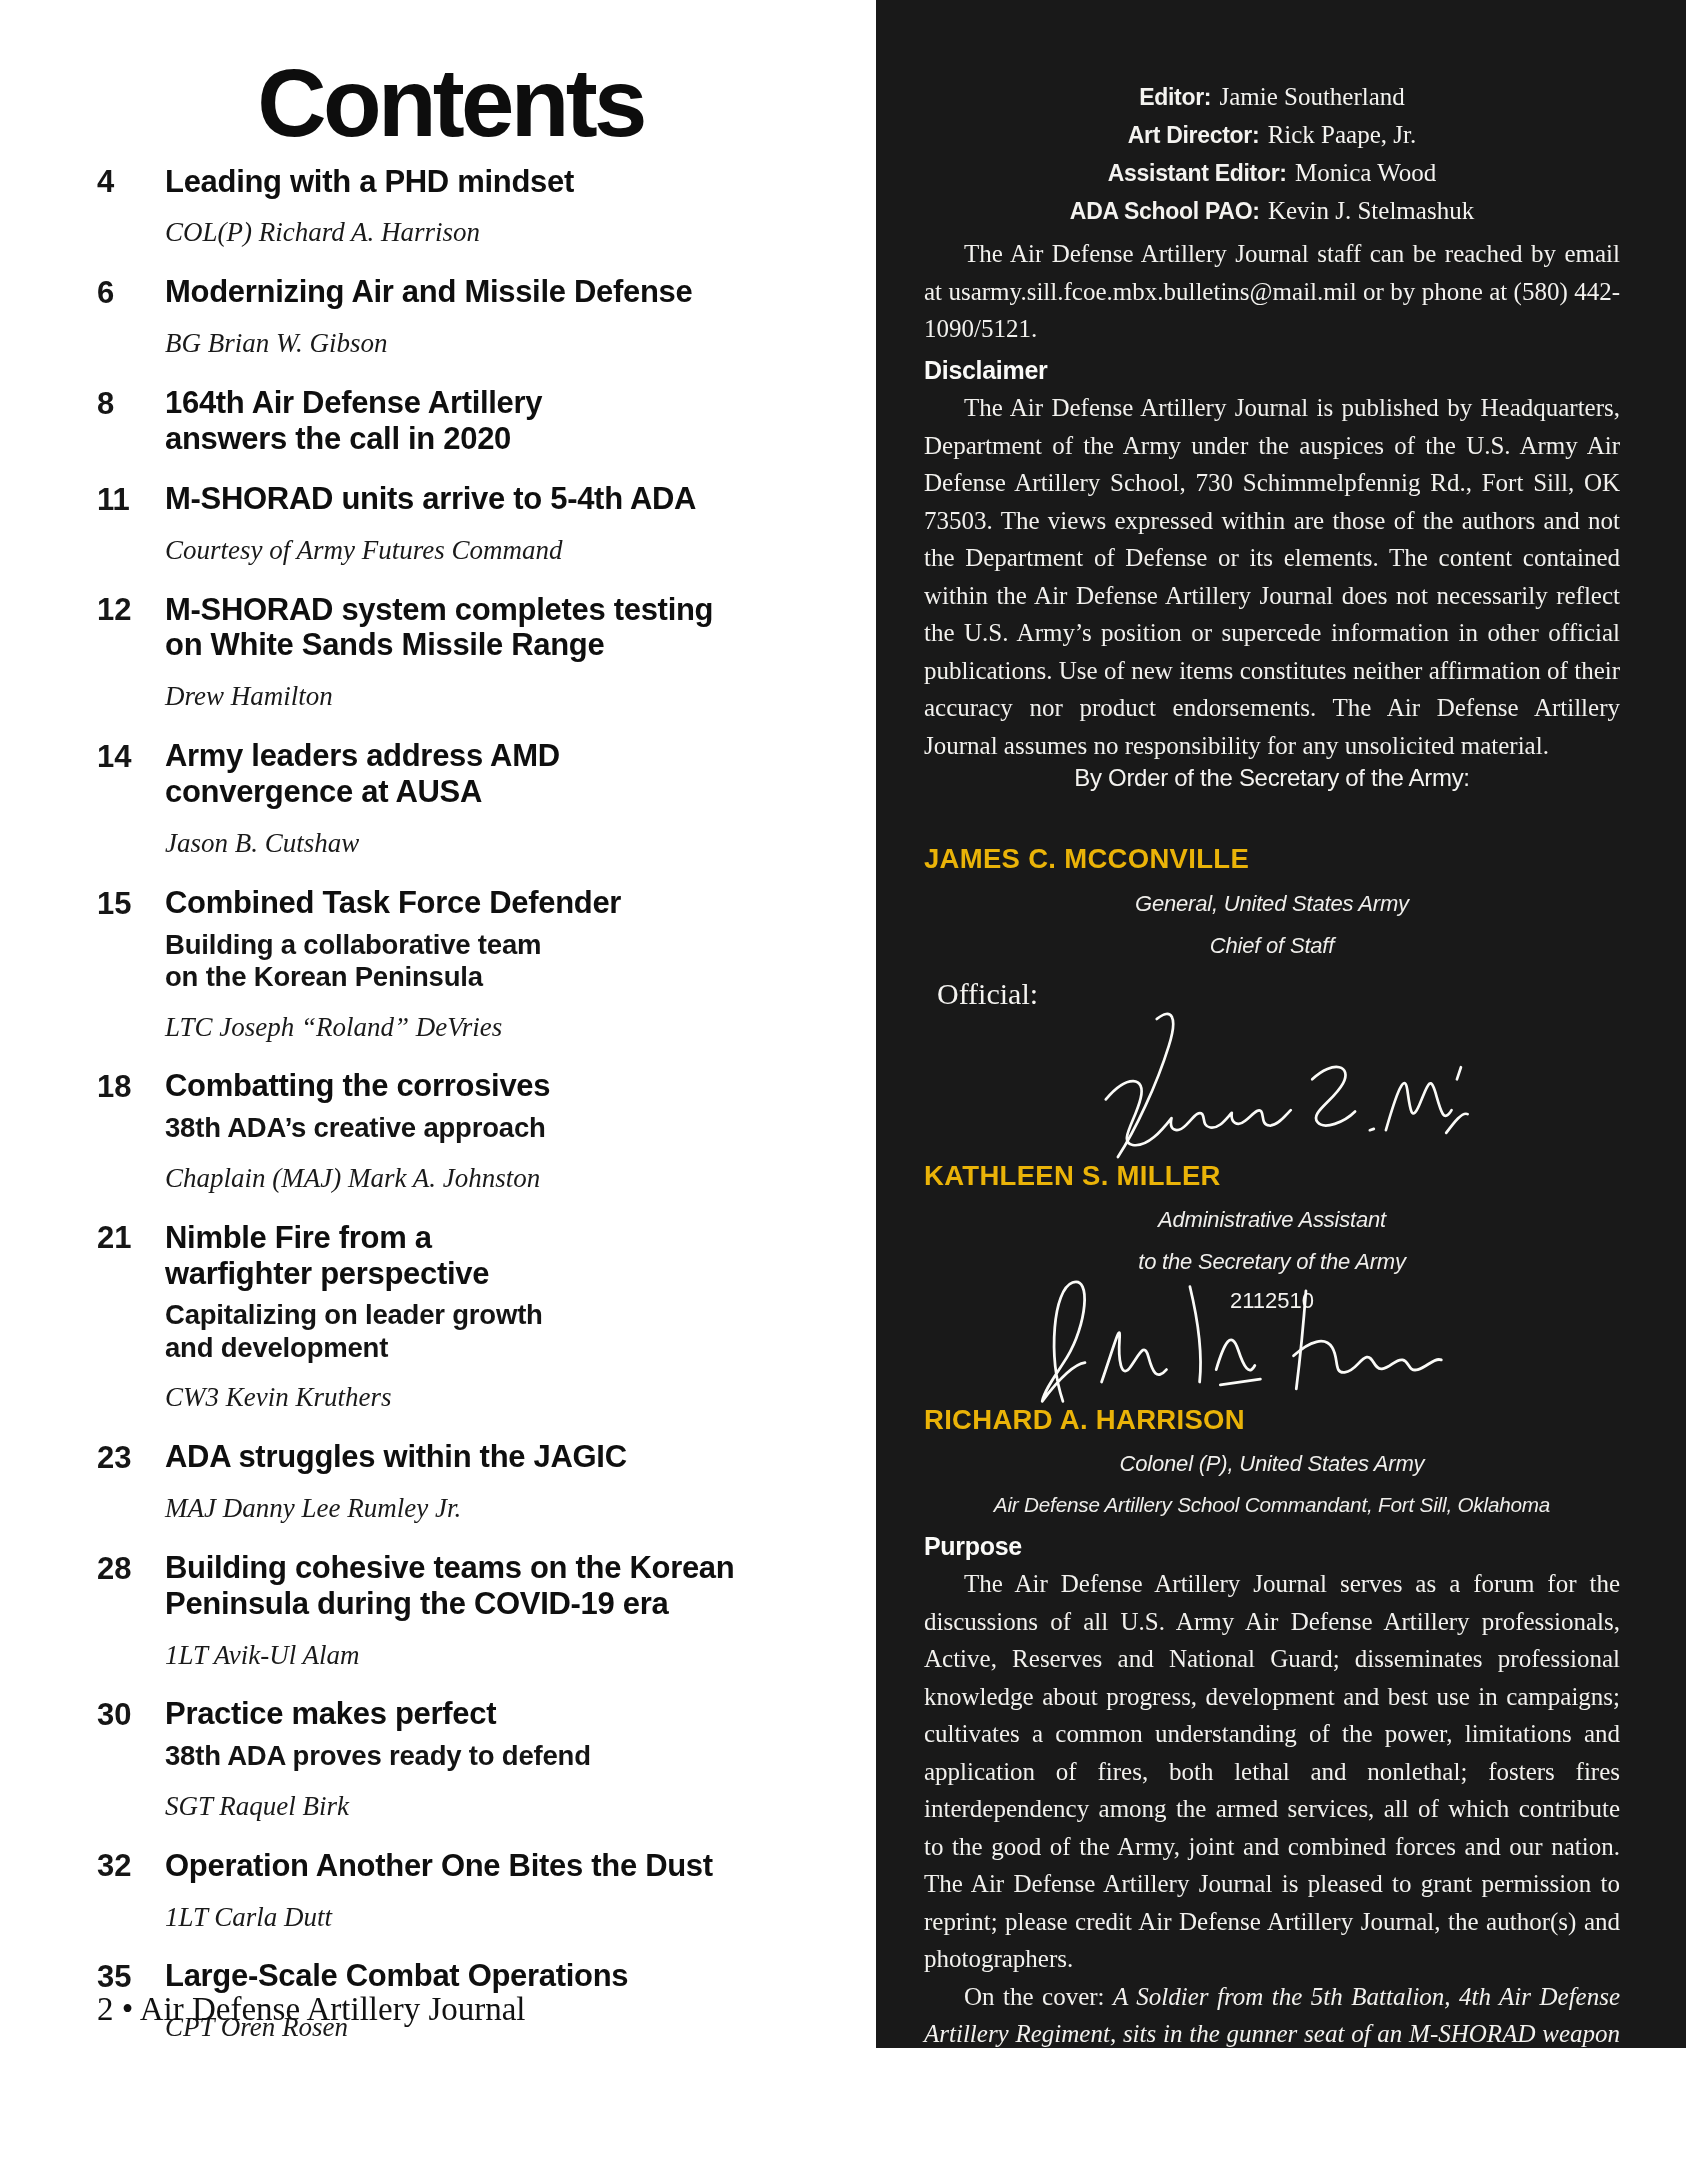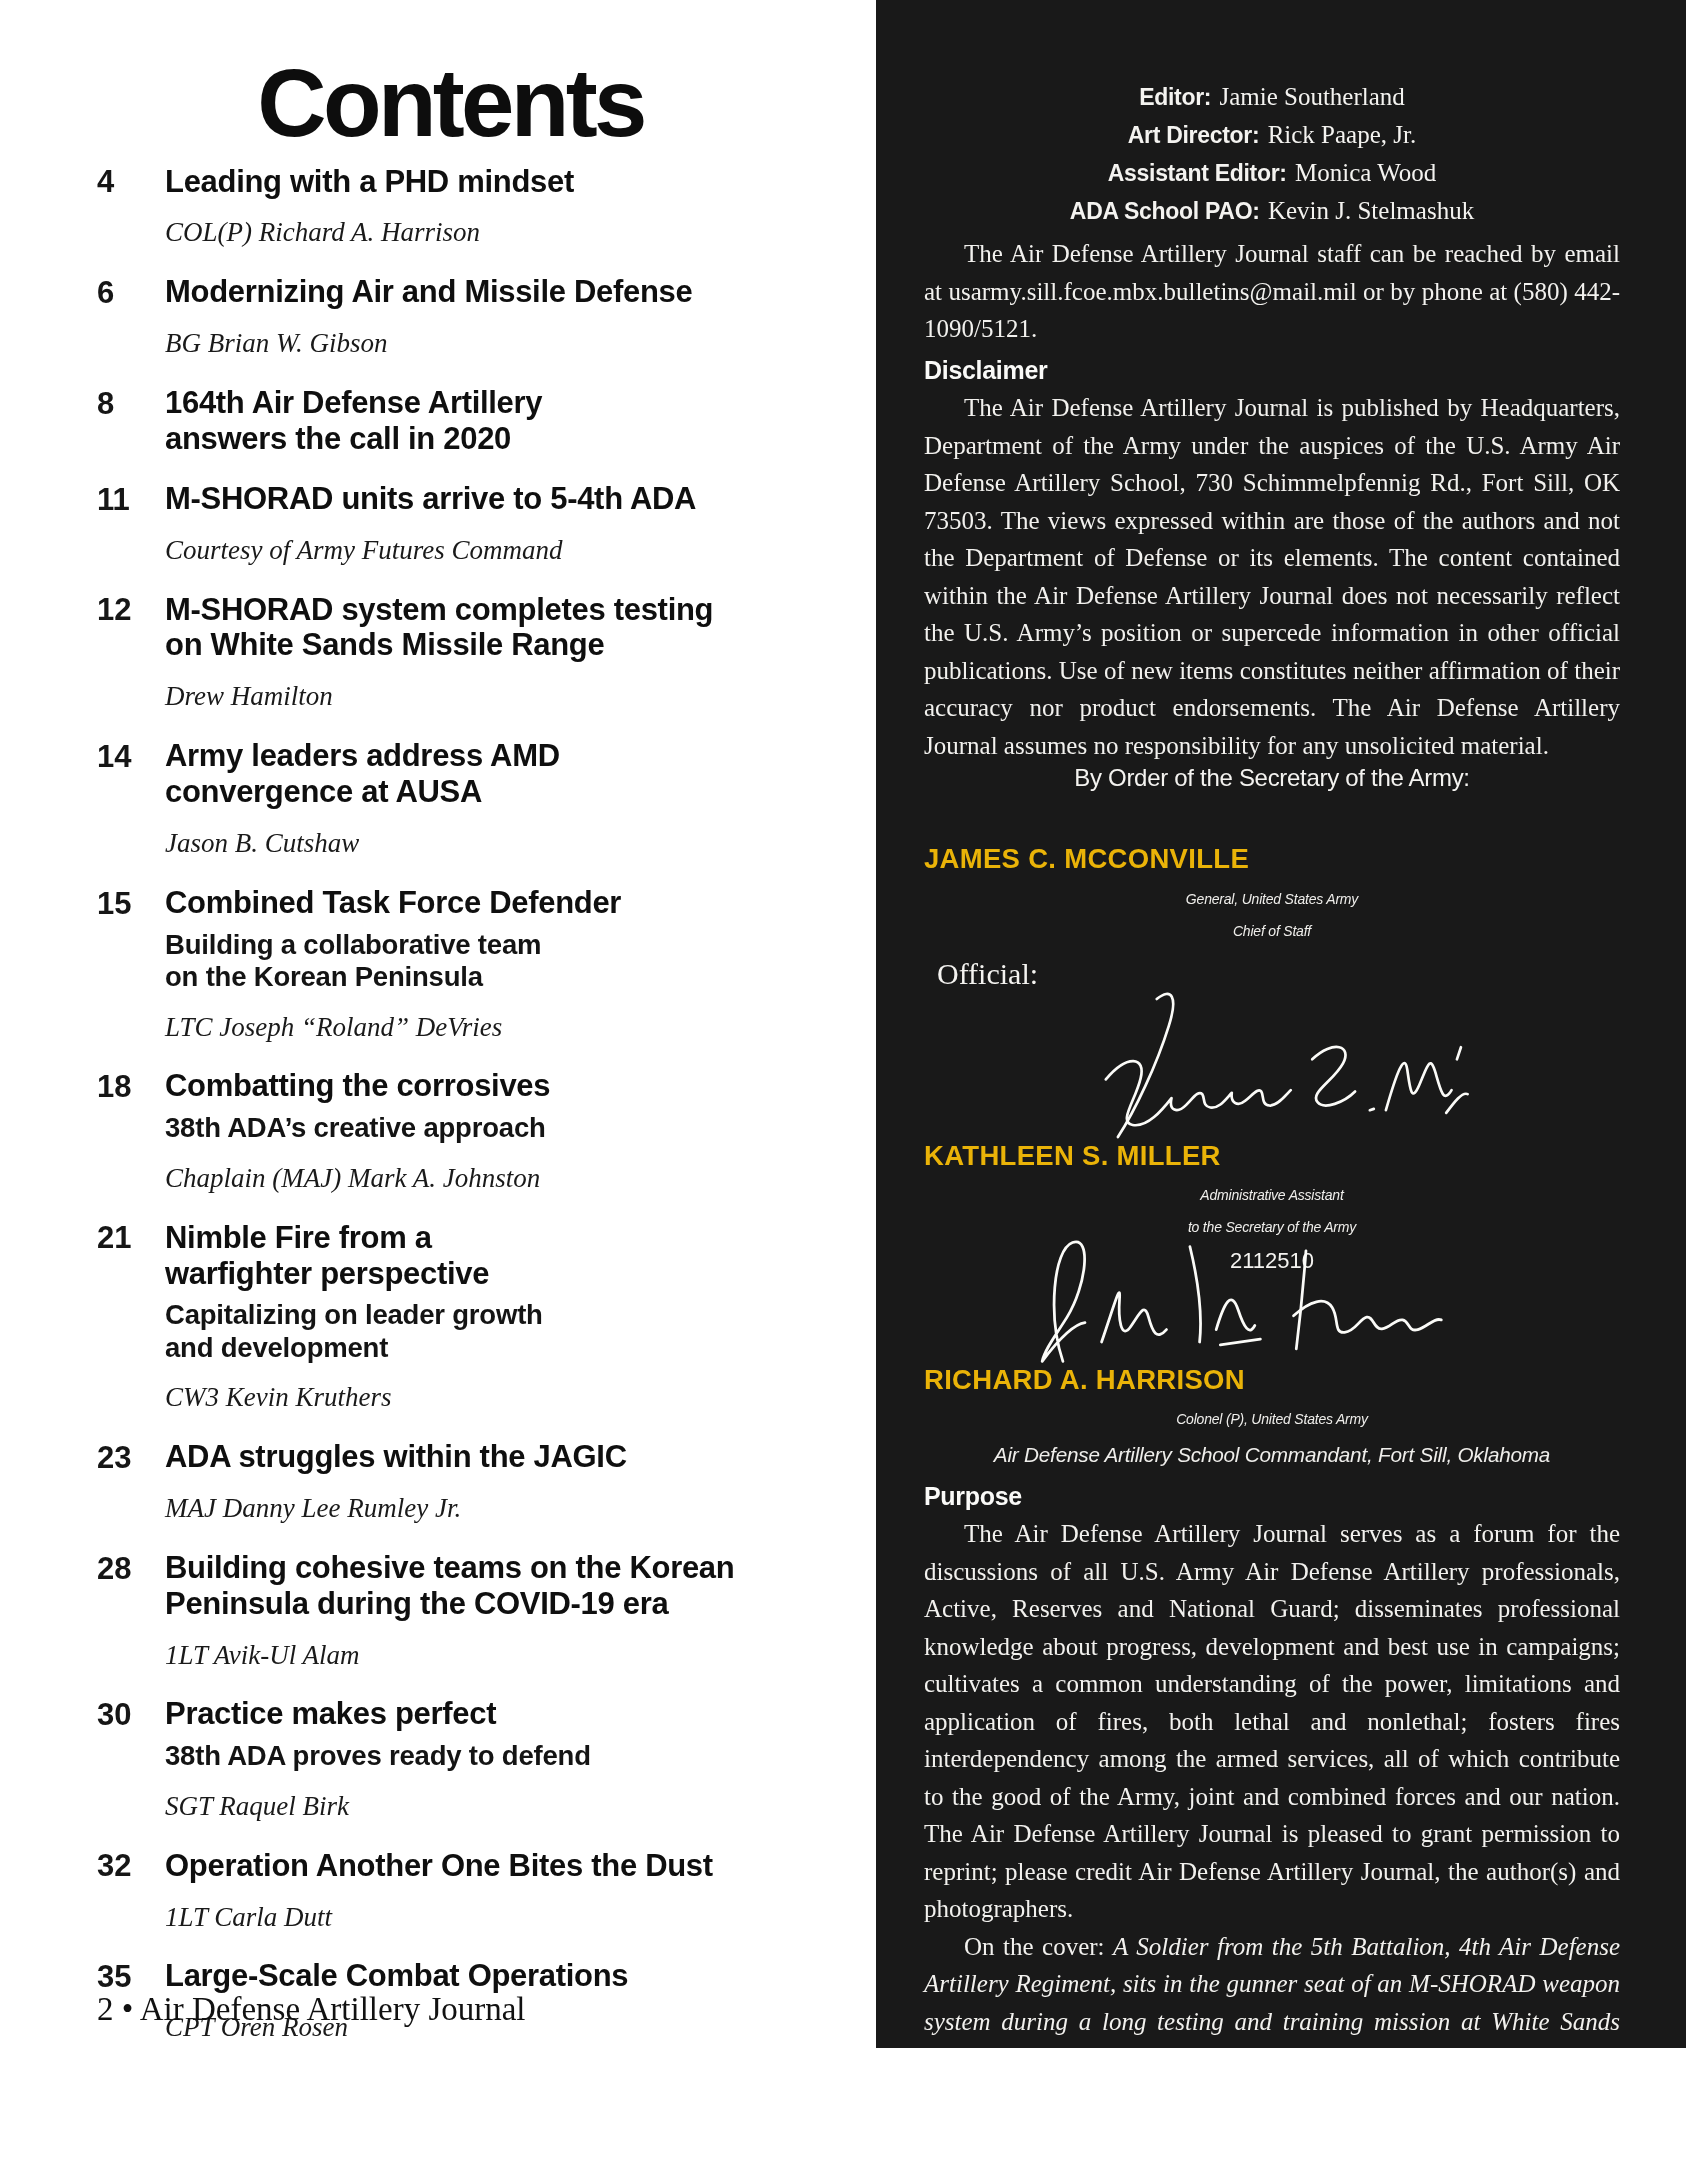--- a/index.html
+++ b/index.html
@@ -26,21 +26,21 @@
   .right-col{width:810px;box-sizing:border-box;background:#191919;color:#f4f3f0;
              padding:83px 66px 15px 48px;}
   .staff-line{text-align:center;margin-bottom:10px;}
   .staff-label{font-weight:700;font-size:23px;letter-spacing:-0.3px;margin-right:8.3px;}
   .staff-name{font-family:"Liberation Serif",serif;font-size:25px;}
   .body-par{font-family:"Liberation Serif",serif;font-size:25px;line-height:1.5;
             text-align:justify;text-indent:40px;margin:0;color:#f2f1ee;}
   .section-label{font-weight:600;font-size:25px;letter-spacing:-0.3px;margin:8.3px 0 4.6px 0;color:#fafaf8;}
   .by-order{font-size:24px;text-align:center;margin-top:0;letter-spacing:-0.3px;}
   .name-caps{font-weight:700;font-size:27.5px;text-align:left;letter-spacing:0.3px;color:#eab308;}
-  .role-line{font-style:italic;font-size:14px;text-align:center;letter-spacing:-0.2px;color:#efeeeb;}
+  .role-line{font-style:italic;font-size:22px;text-align:center;letter-spacing:-0.2px;color:#efeeeb;}
   .mcconville-name{margin-top:51px;}
   .role-gap{margin-top:15.6px;}
   .official{font-family:"Liberation Serif",serif;font-size:30px;margin:18.4px 0 0 13px;}
   .sig{display:block;margin:0 auto;position:relative;}
   .sig path{fill:none;stroke:#fbfbf8;stroke-width:4;stroke-linecap:round;stroke-linejoin:round;}
   .sig-km{width:402px;height:180px;margin:-14.7px auto 0;}
   .km-name{margin-top:-16.5px;}
   .seq-num{font-size:22px;text-align:center;margin-top:13px;}
   .sig-rh{width:514px;height:145px;margin:-48px auto -7.3px;transform:translateX(-42px);}
   .rh-name{margin-top:-3.7px;}

